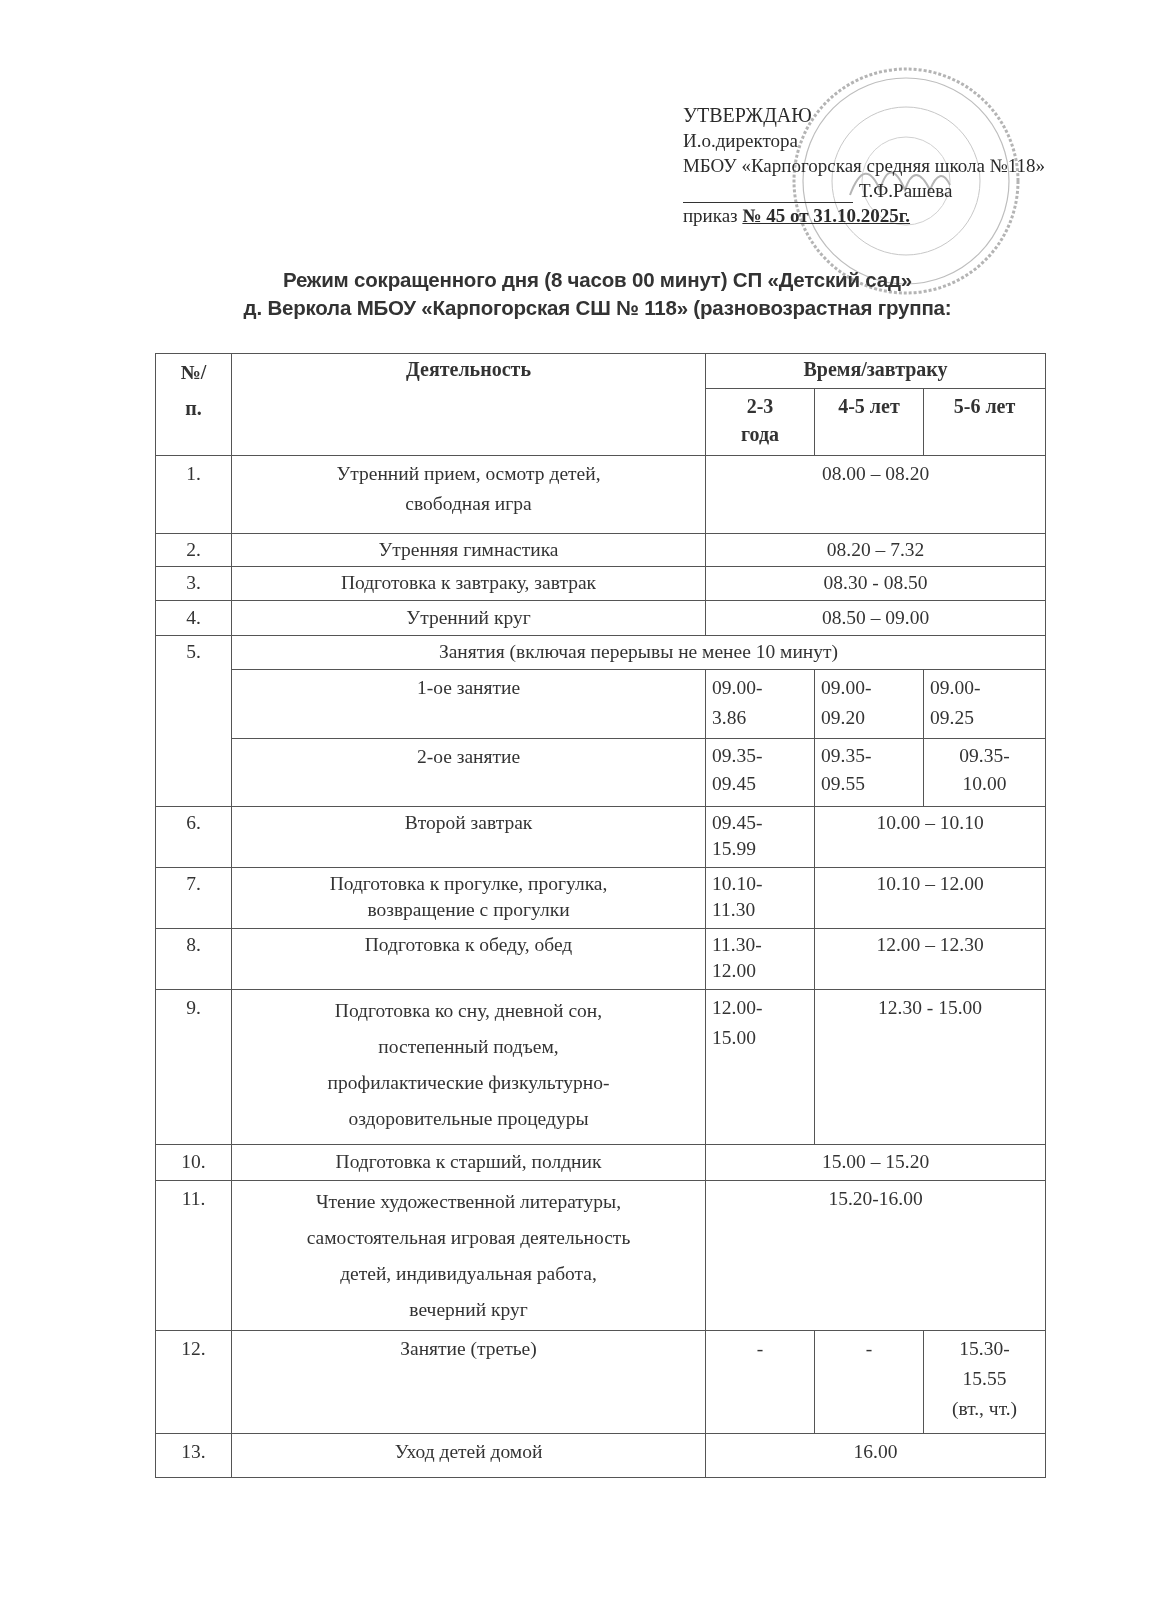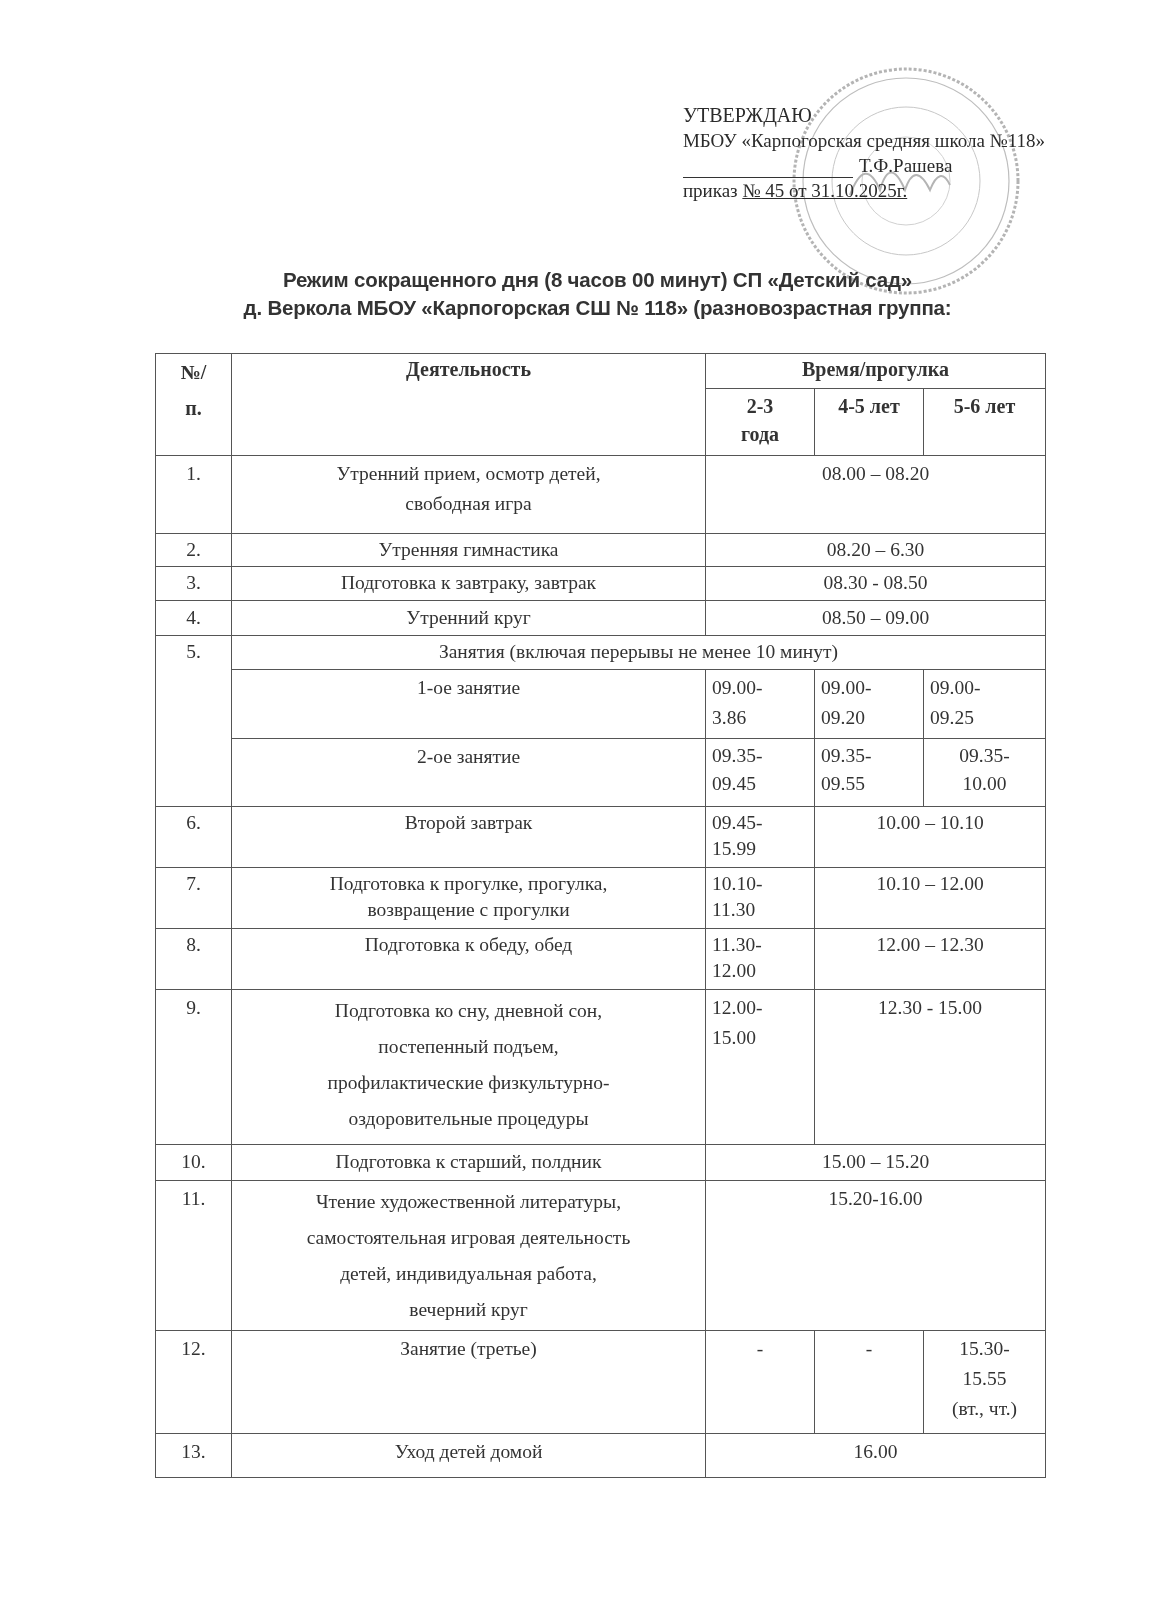--- a/index.html
+++ b/index.html
@@ -1,21 +1,21 @@
 <!DOCTYPE html>
 <html><head>
 <meta charset="utf-8">
 <style>
   html, body { margin:0; padding:0; }
   body { width:1165px; height:1600px; background:#ffffff; position:relative; overflow:hidden;
          font-family:"Liberation Serif", serif; color:#2a2a2a; }
   .approval { position:absolute; right:120px; top:103px; text-align:left; font-size:19px; line-height:25px; color:#2b2b2b; z-index:2; }
   .approval .l1 { font-size:20px; }
   .approval .sigline { display:inline-block; width:170px; border-bottom:1.5px solid #333; height:18px; vertical-align:bottom; margin-right:6px; }
-  .approval .under { text-decoration:underline; }
+  .approval .under { text-decoration:underline;font-weight:bold; }
   .stamp { position:absolute; left:790px; top:65px; width:232px; height:232px; z-index:1; opacity:0.55; }
   .title { position:absolute; left:150px; top:266px; width:895px; text-align:center; font-family:"Liberation Sans", sans-serif;
            font-weight:bold; font-size:20.5px; line-height:28px; color:#333; letter-spacing:-0.2px; z-index:2; }
   table.sched { position:absolute; left:155px; top:353px; width:890px; border-collapse:collapse; table-layout:fixed; z-index:2;
                 font-size:19.5px; color:#333; }
   table.sched td, table.sched th { border:1.5px solid #555; text-align:center; vertical-align:top; padding:3px 4px 2px 4px; line-height:30px; }
   table.sched th { font-weight:bold; font-size:20px; }
   .lft { text-align:left !important; padding-left:6px !important;margin-top:40px; }
   .tight { line-height:28px !important; }
 </style>
@@ -25,20 +25,21 @@
 <svg class="stamp" viewBox="0 0 232 232">
   <circle cx="116" cy="116" r="112" fill="none" stroke="#777" stroke-width="3" stroke-dasharray="3 2"></circle>
   <circle cx="116" cy="116" r="103" fill="none" stroke="#888" stroke-width="1.2"></circle>
   <circle cx="116" cy="116" r="74" fill="none" stroke="#999" stroke-width="1"></circle>
   <circle cx="116" cy="116" r="44" fill="none" stroke="#aaa" stroke-width="1"></circle>
   <path d="M60 130 q15 -40 30 -5 q10 -35 25 0 q10 -30 25 0 q10 -25 20 -5" fill="none" stroke="#777" stroke-width="2"></path>
 </svg>
 
 <div class="approval">
   <div class="l1">УТВЕРЖДАЮ</div>
+  <div>И.о.директора</div>
   <div>МБОУ  «Карпогорская средняя школа №118»</div>
   <div>
     <span class="sigline"></span><span>Т.Ф.Рашева</span>
   </div>
   <div>
     <span>приказ</span>
     <span class="under">№ 45 от 31.10.2025г.</span>
   </div>
 </div>
 
@@ -55,21 +56,21 @@
       <col style="width:109px">
       <col style="width:122px">
   </colgroup>
   <tbody>
       <tr style="height:35px">
     <th rowspan="2" style="line-height:36px;padding-top:0">
       <div>№/</div>
       <div>п.</div>
     </th>
     <th rowspan="2" style="padding-top:0">Деятельность</th>
-    <th colspan="3" style="padding-top:0">Время/прогулка</th>
+    <th colspan="3" style="padding-top:0">Время/завтраку</th>
   </tr>
   <tr style="height:67px">
     <th class="tight">
       <div>2-3</div>
       <div>года</div>
     </th>
     <th class="tight">4-5 лет</th>
     <th class="tight">5-6 лет</th>
   </tr>
 
@@ -78,21 +79,21 @@
     <td>
       <div>Утренний прием, осмотр  детей,</div>
       <div>свободная игра</div>
     </td>
     <td colspan="3">08.00 – 08.20</td>
   </tr>
 
   <tr style="height:33px">
     <td style="line-height:26px">2.</td>
     <td style="line-height:26px">Утренняя гимнастика</td>
-    <td colspan="3" style="line-height:26px">08.20 – 6.30</td>
+    <td colspan="3" style="line-height:26px">08.20 – 7.32</td>
   </tr>
 
   <tr style="height:34px">
     <td style="line-height:26px">3.</td>
     <td style="line-height:26px">Подготовка к завтраку, завтрак</td>
     <td colspan="3" style="line-height:26px">08.30 - 08.50</td>
   </tr>
 
   <tr style="height:35px">
     <td style="line-height:27px">4.</td>

